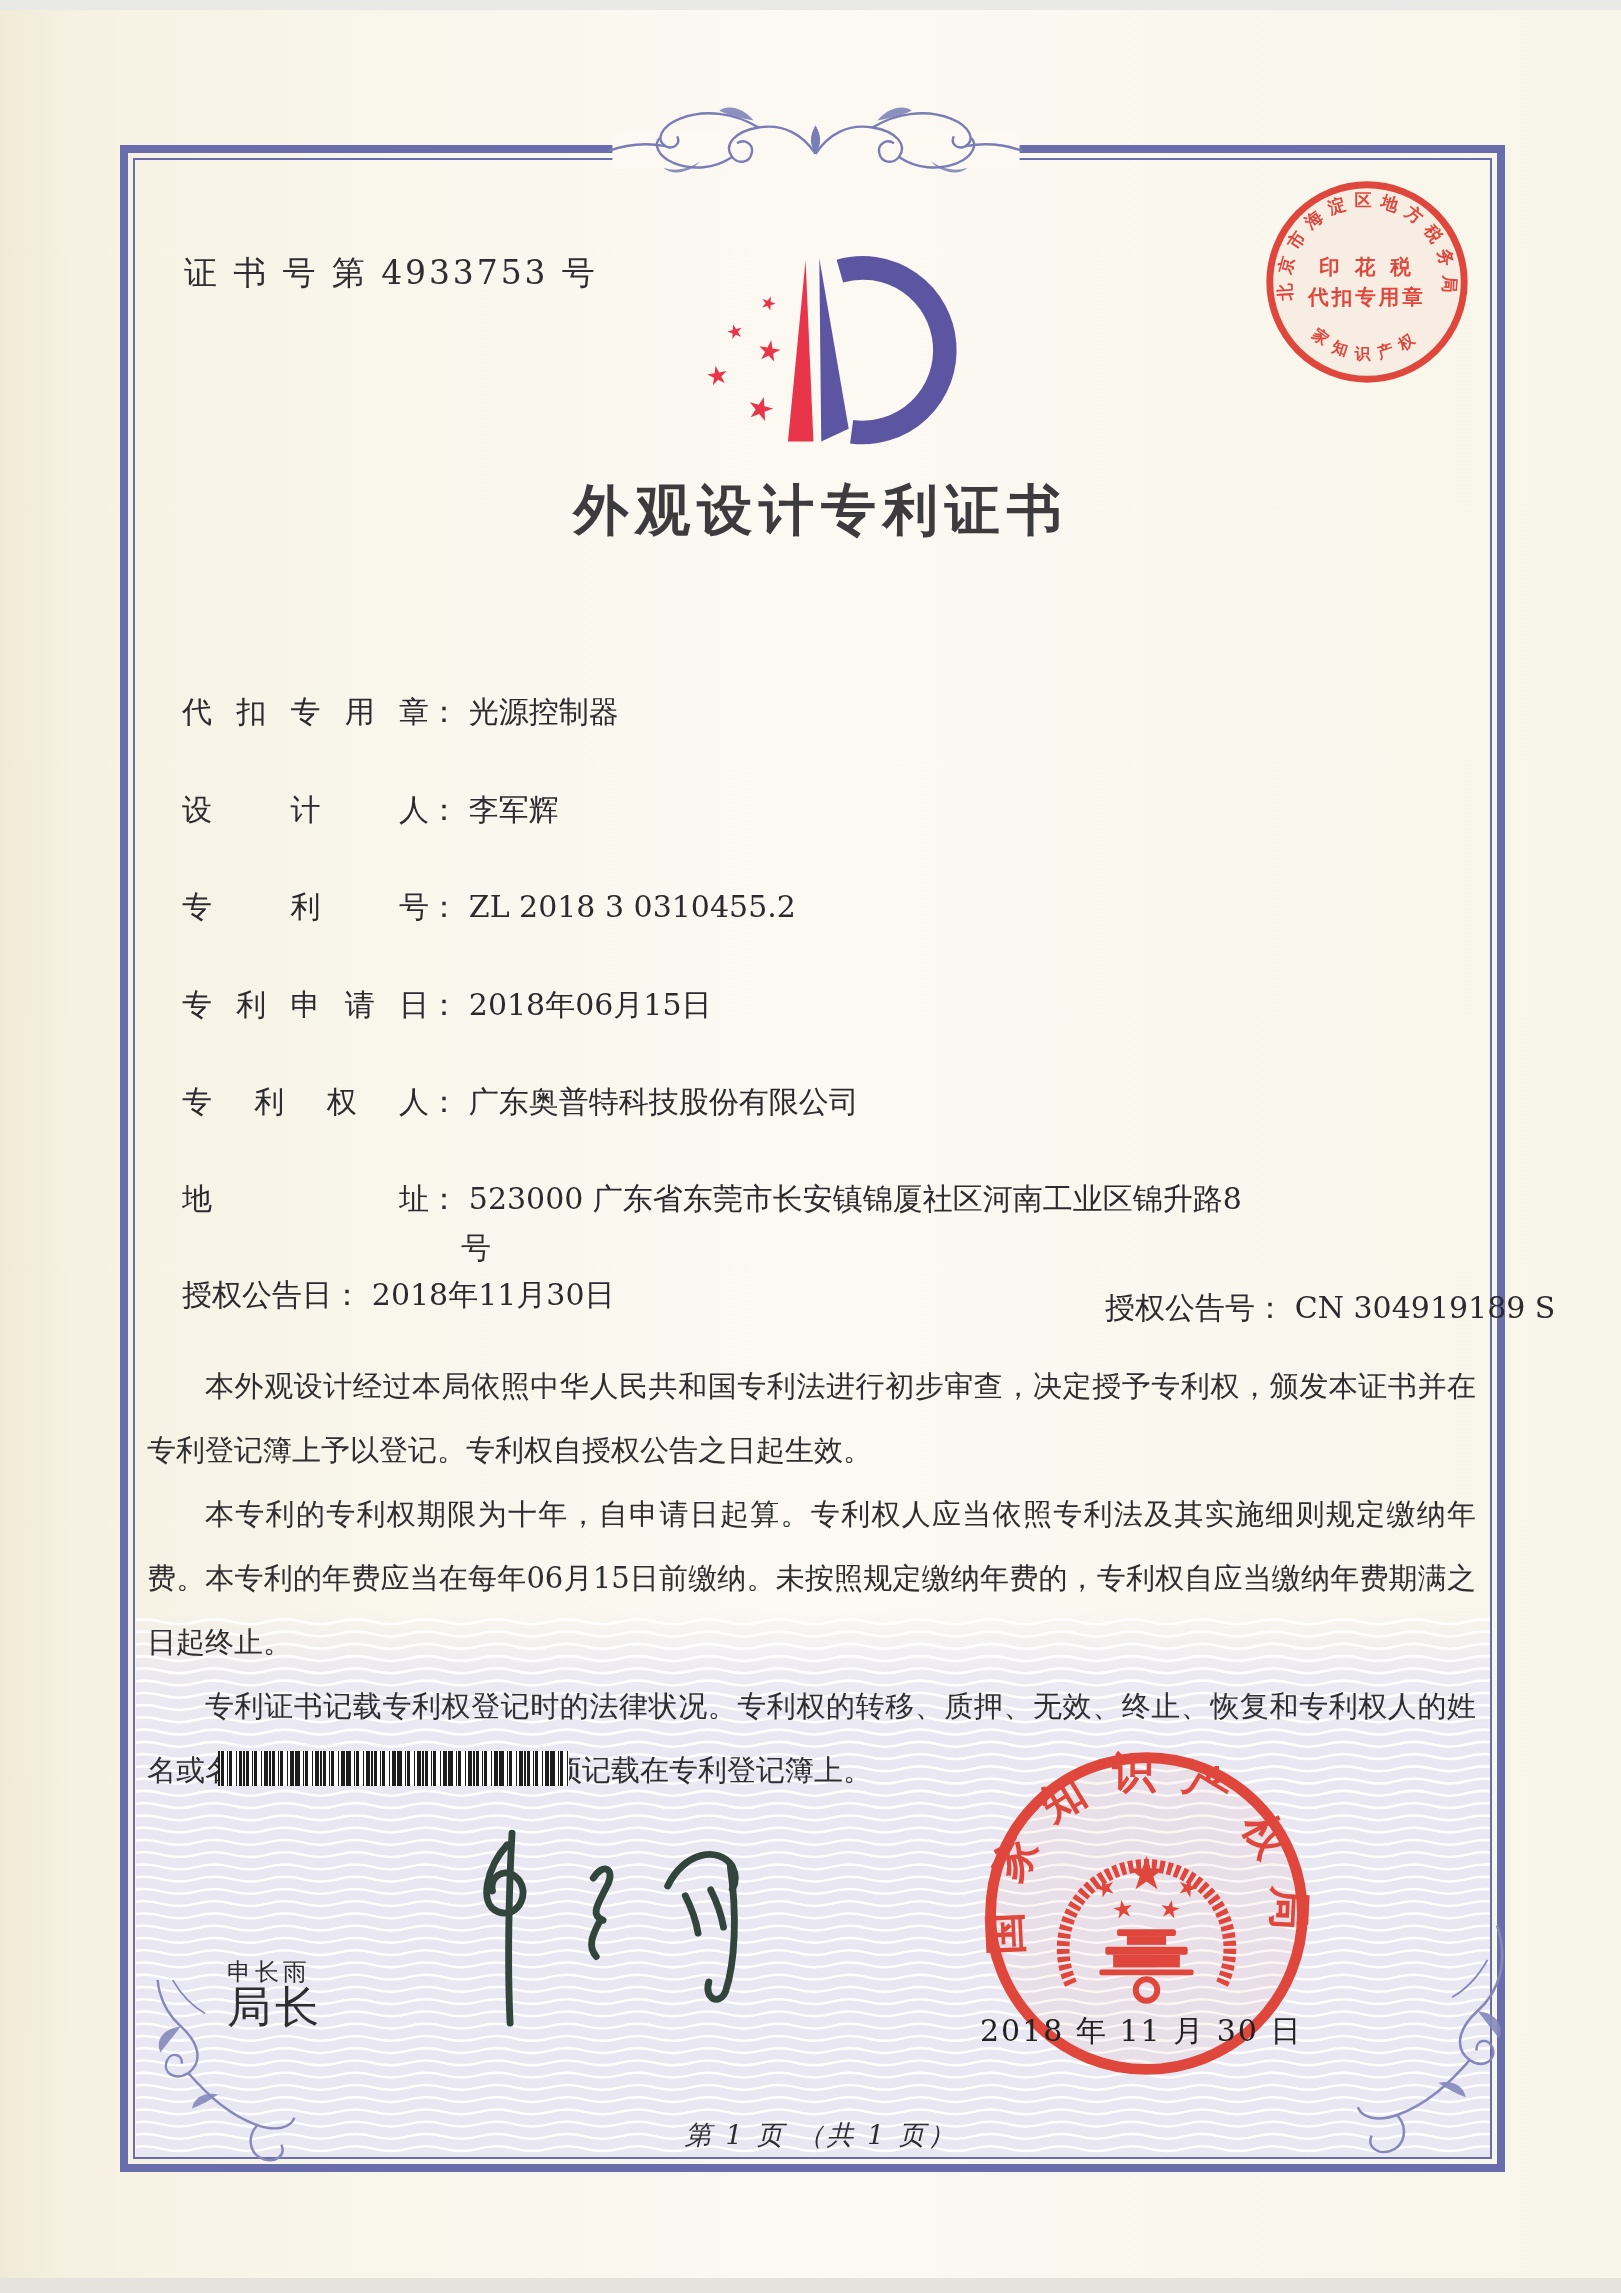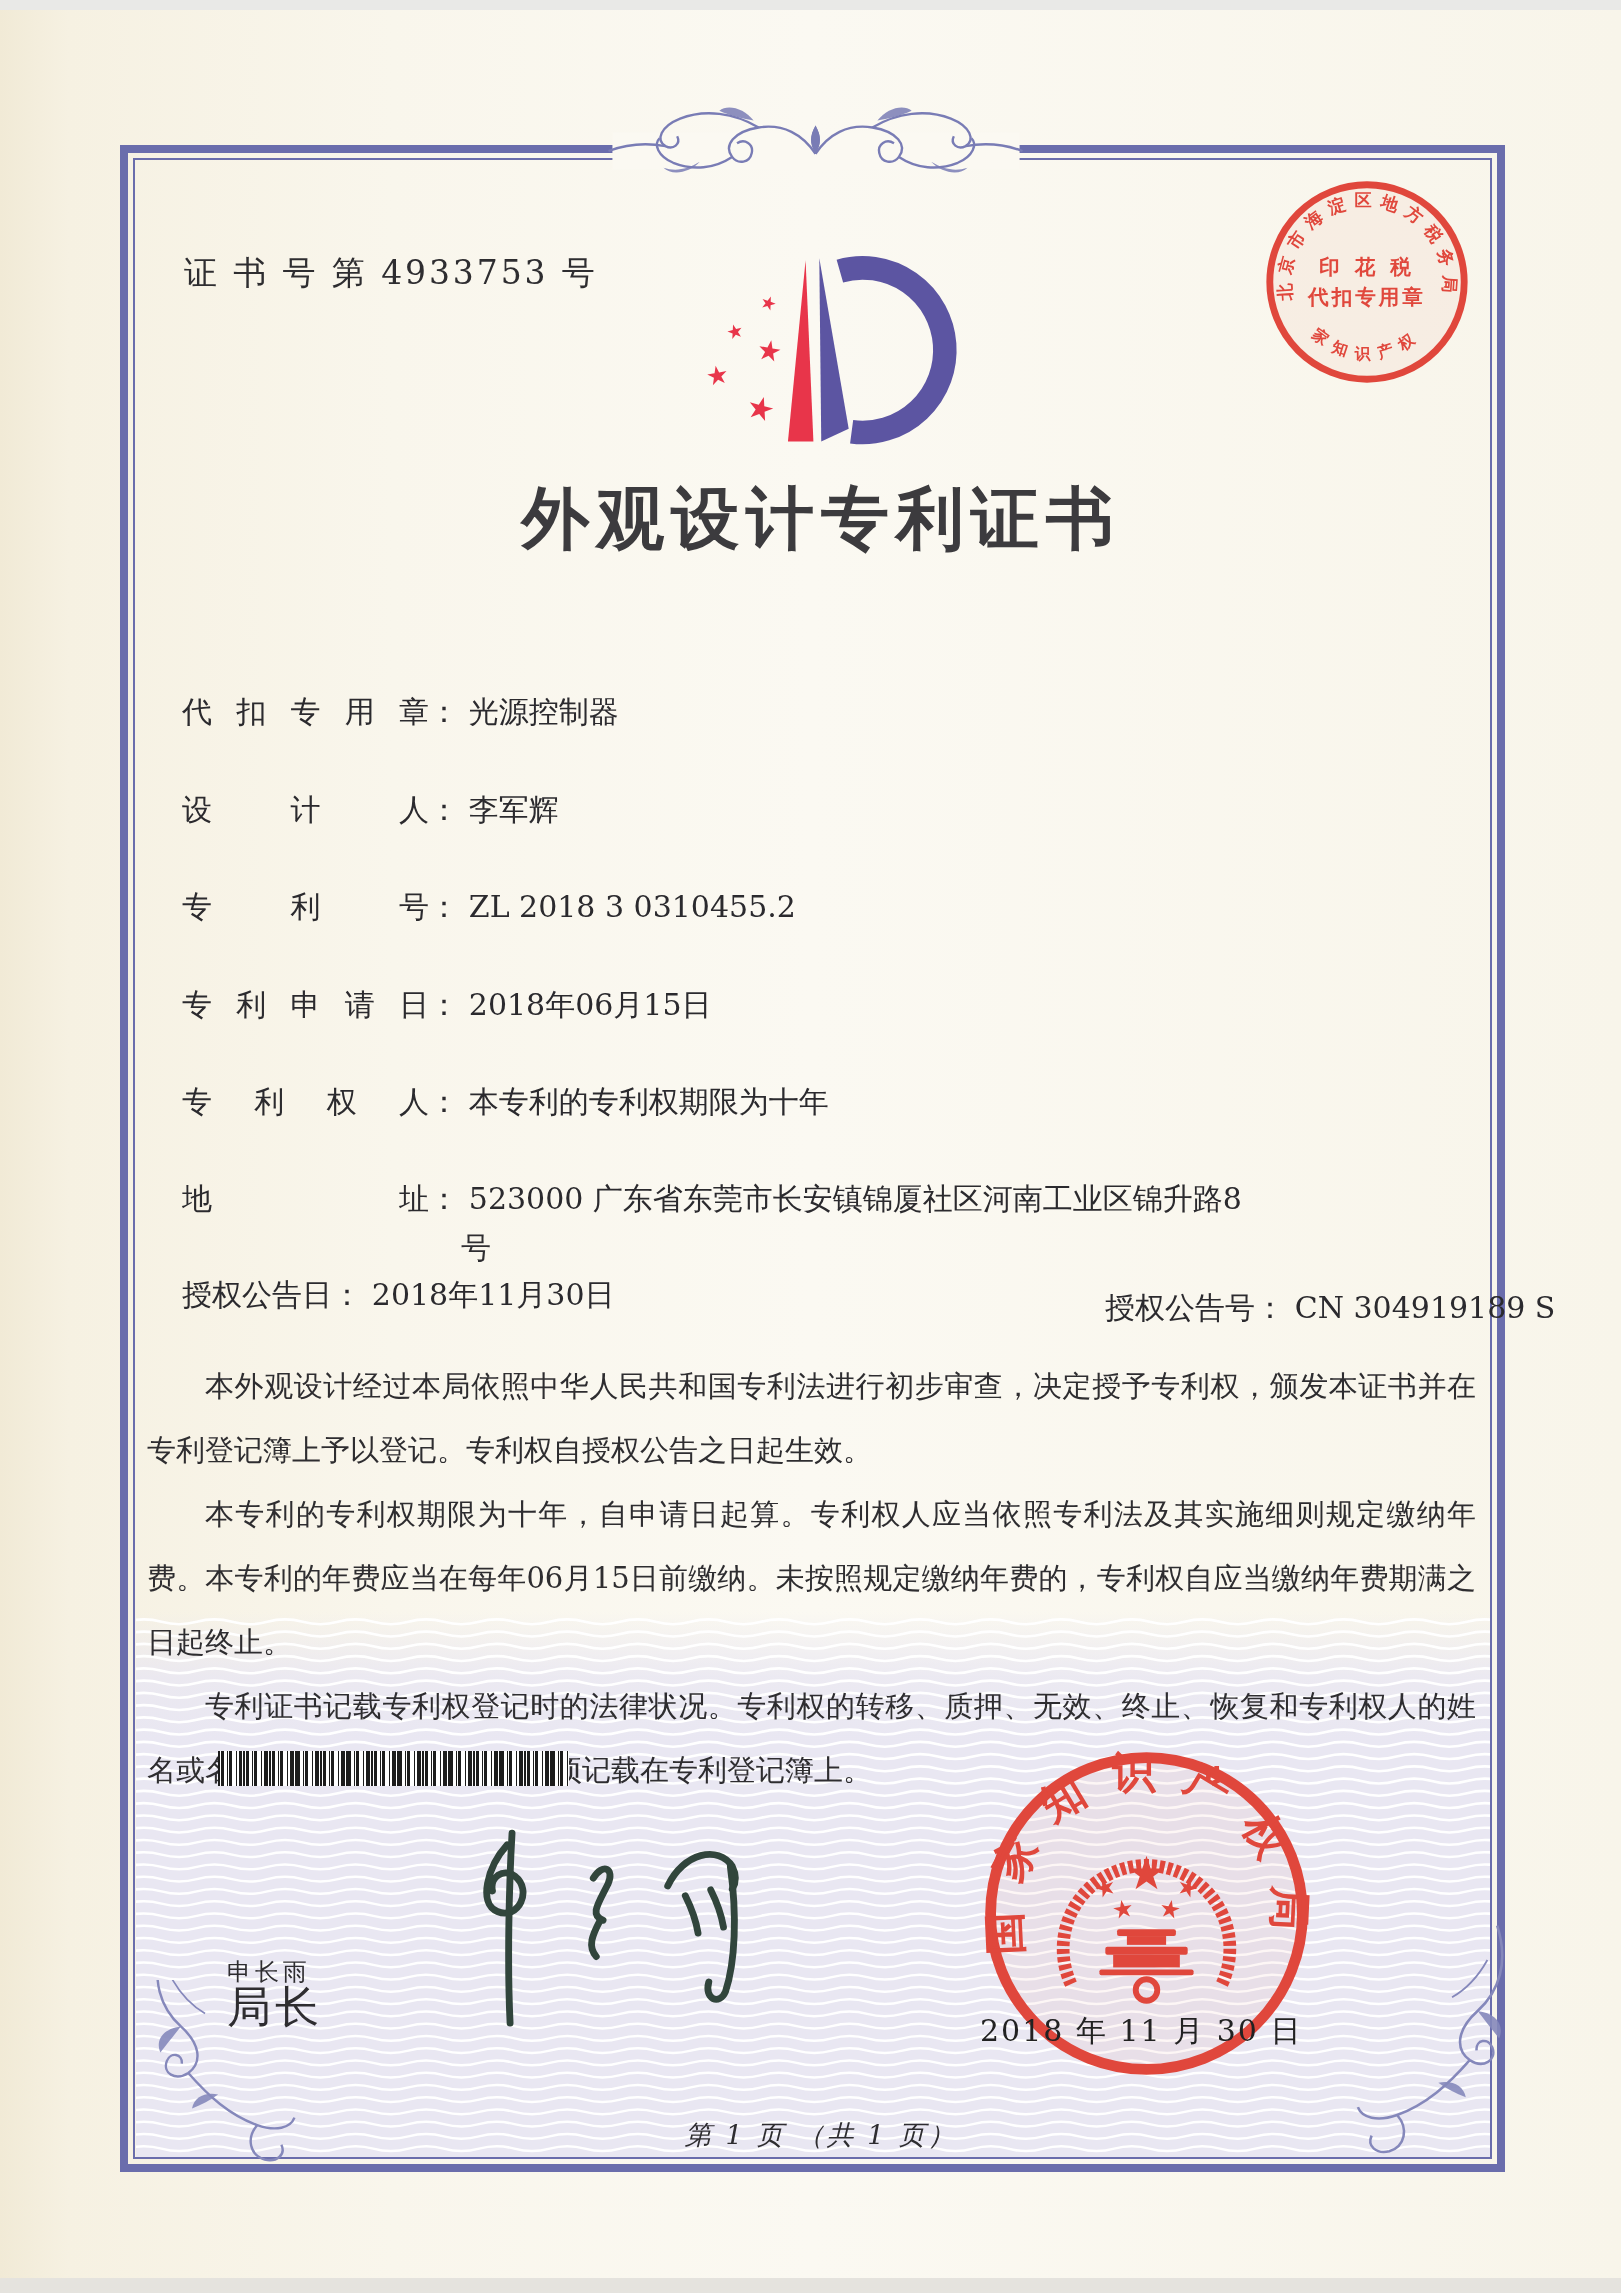--- a/index.html
+++ b/index.html
@@ -14,21 +14,21 @@
   .scan-strip-top{left:0;top:0;width:1621px;height:9.8px;background:#e9e9e7;}
   .scan-strip-bottom{left:0;top:2278px;width:1621px;height:15.7px;background:#e5e3de;}
   
   .frame-outer{left:120px;top:145px;width:1369px;height:2011px;border:8.8px solid #6a6dac;z-index:1;}
   .frame-inner{margin:4.9px;border:2px solid #6a6dac;width:calc(100% - 13.7px);height:calc(100% - 13.7px);}
   
   .wave-band{left:136px;top:1612px;width:1354px;height:545px;z-index:2;overflow:hidden;
     background:linear-gradient(180deg,rgba(233,231,242,0) 0%,rgba(233,231,242,.85) 12%,#e9e7f2 24%);}
   
   .cert-no{left:184px;top:251px;font-size:33px;letter-spacing:2.9px;z-index:3;}
-  .title{left:137px;top:474px;width:1368px;text-align:center;font-size:68px;font-weight:700;
+  .title{left:137px;top:474px;width:1368px;text-align:center;font-size:55px;font-weight:700;
     letter-spacing:6.9px;color:#3c3b3e;z-index:3;}
   .row{position:absolute;left:182px;font-size:30px;white-space:nowrap;z-index:3;color:#2b2a2e;}
   .row .lab{display:inline-block;width:247px;text-align:justify;text-align-last:justify;}
   .row .val{margin-left:9.8px;}
   .addr-wrap{left:461px;font-size:30px;z-index:3;}
   .grant-pair2{position:absolute;left:923px;top:0;white-space:nowrap;margin-top:13px;}
   .paras{left:147px;top:1354px;width:1329px;font-size:29px;line-height:64px;text-align:justify;z-index:3;}
   .paras p{margin:0;text-indent:2em;}
   .barcode{left:218px;top:1751px;width:351px;height:35px;z-index:3;
     background:repeating-linear-gradient(90deg,#1c1c1c 0 2px,#fff 2px 2.9px,#1c1c1c 2.9px 5.9px,#fff 5.9px 8.8px,#1c1c1c 8.8px 9.8px,#fff 9.8px 10.8px,#1c1c1c 10.8px 13.7px,#fff 13.7px 17.6px,#1c1c1c 17.6px 18.6px,#fff 18.6px 20.6px,#1c1c1c 20.6px 24.5px,#fff 24.5px 25.5px);}
@@ -171,21 +171,21 @@
 <div class="row" style="top:790px">
   <span class="lab">设计人</span><span>：</span><span class="val">李军辉</span>
 </div>
 <div class="row" style="top:887px">
   <span class="lab">专利号</span><span>：</span><span class="val">ZL 2018 3 0310455.2</span>
 </div>
 <div class="row" style="top:985px">
   <span class="lab">专利申请日</span><span>：</span><span class="val">2018年06月15日</span>
 </div>
 <div class="row" style="top:1082px">
-  <span class="lab">专利权人</span><span>：</span><span class="val">本专利的专利权期限为十年</span>
+  <span class="lab">专利权人</span><span>：</span><span class="val">广东奥普特科技股份有限公司</span>
 </div>
 <div class="row" style="top:1179px">
   <span class="lab">地址</span><span>：</span><span class="val">523000 广东省东莞市长安镇锦厦社区河南工业区锦升路8</span>
 </div>
 <div class="abs addr-wrap" style="top:1228px">号</div>
 <div class="row" style="top:1275px">
   <span>授权公告日</span><span>：</span><span class="val">2018年11月30日</span>
   <span class="grant-pair2"><span>授权公告号</span><span>：</span><span class="val">CN 304919189 S</span></span>
 </div>
 

